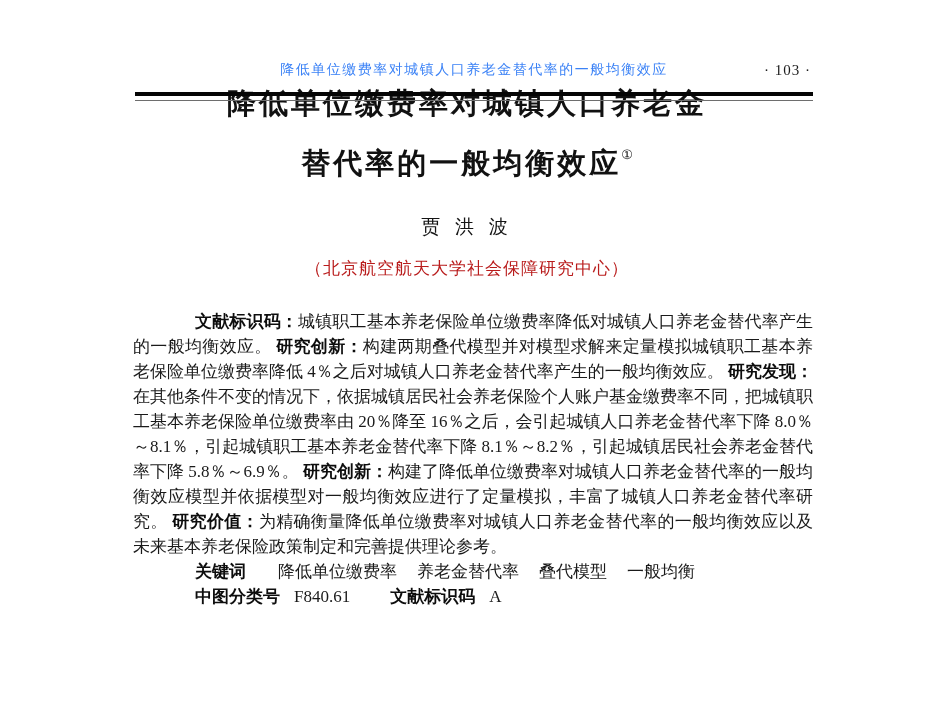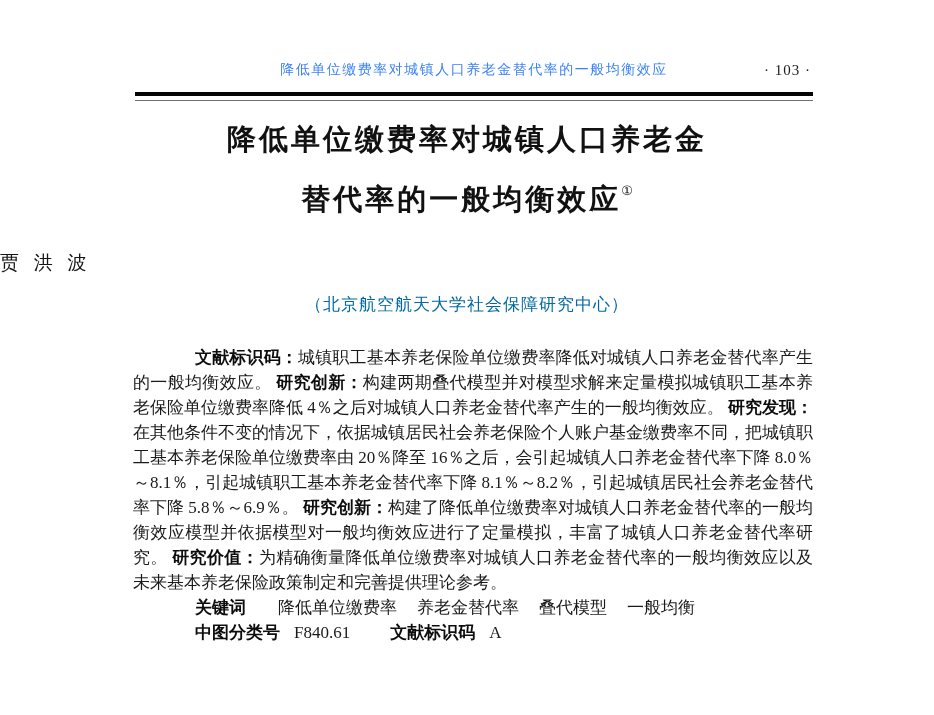--- a/index.html
+++ b/index.html
@@ -32,40 +32,41 @@
   .rule-thick {
     position:absolute; left:135px; width:678px; top:92px; height:4px;
     background:#050505;
   }
   .rule-thin {
     position:absolute; left:135px; width:678px; top:100px; height:1px;
     background:#6e6e6e;
   }
   
   .article-title {
-    margin:0; padding-top:114px;
+    margin:0; padding-top:78px;
     text-align:center;
     font-size:29px; font-weight:bold;
     letter-spacing:3px; line-height:51px;
     color:#111;
   }
   .footnote-mark {
     font-size:13px; font-weight:normal;
     vertical-align:14px; letter-spacing:0;
   }
   .author-name {
     margin-top:25px;
+    text-align:center;
     font-size:19px; letter-spacing:5px;
     color:#141414;
   }
   .author-affiliation {
     margin-top:17px;
     text-align:center;
     font-size:17px; letter-spacing:1px;
-    color:#0369a1;
+    color:#b91c1c;
   }
   
   .abstract {
     margin:29px auto 0 133px;
     width:680px;
     font-size:17px; line-height:25px;
     text-align:justify;
     color:#1a1a1a;
   }
   .abstract p {

